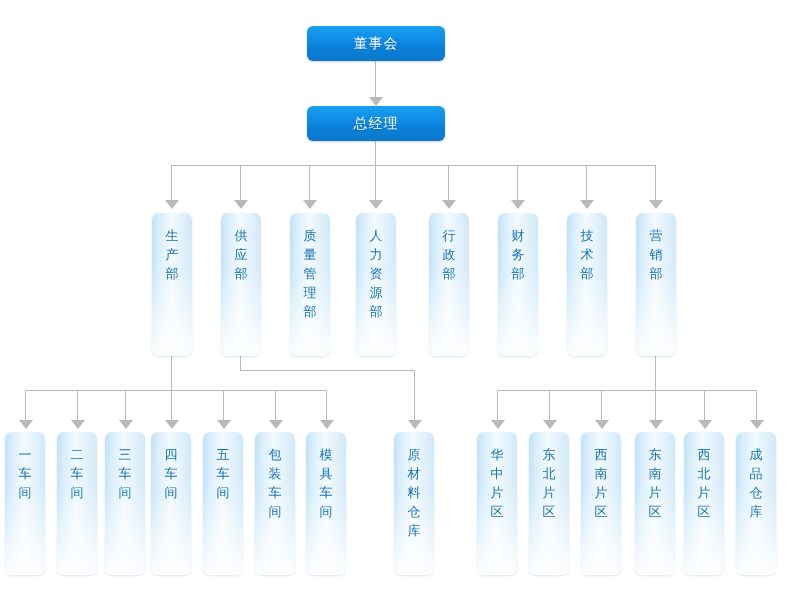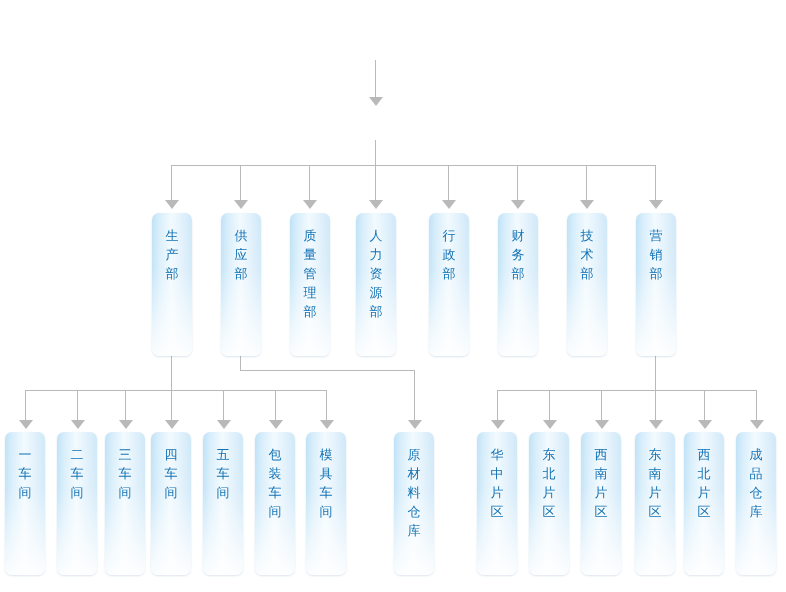--- a/index.html
+++ b/index.html
@@ -113,21 +113,27 @@
   <div class="arrow" style="left:543px;top:420px;"></div>
   <div class="ln v" style="left:601px;top:390px;height:30px;"></div>
   <div class="arrow" style="left:595px;top:420px;"></div>
   <div class="ln v" style="left:655px;top:390px;height:30px;"></div>
   <div class="arrow" style="left:649px;top:420px;"></div>
   <div class="ln v" style="left:704px;top:390px;height:30px;"></div>
   <div class="arrow" style="left:698px;top:420px;"></div>
   <div class="ln v" style="left:756px;top:390px;height:30px;"></div>
   <div class="arrow" style="left:750px;top:420px;"></div>
 
-
+  <div class="node-blue" style="left:307px;top:26px;width:138px;height:35px;">
+    <span>董事会</span>
+  </div>
+
+  <div class="node-blue" style="left:307px;top:106px;width:138px;height:35px;">
+    <span>总经理</span>
+  </div>
 
   <div class="node-light" style="left:152px;top:213px;width:40px;height:143px;">
     <div class="vwrap">
         <div class="vchars">
           <span>生</span>
           <span>产</span>
           <span>部</span>
         </div>
       </div>
   </div>

